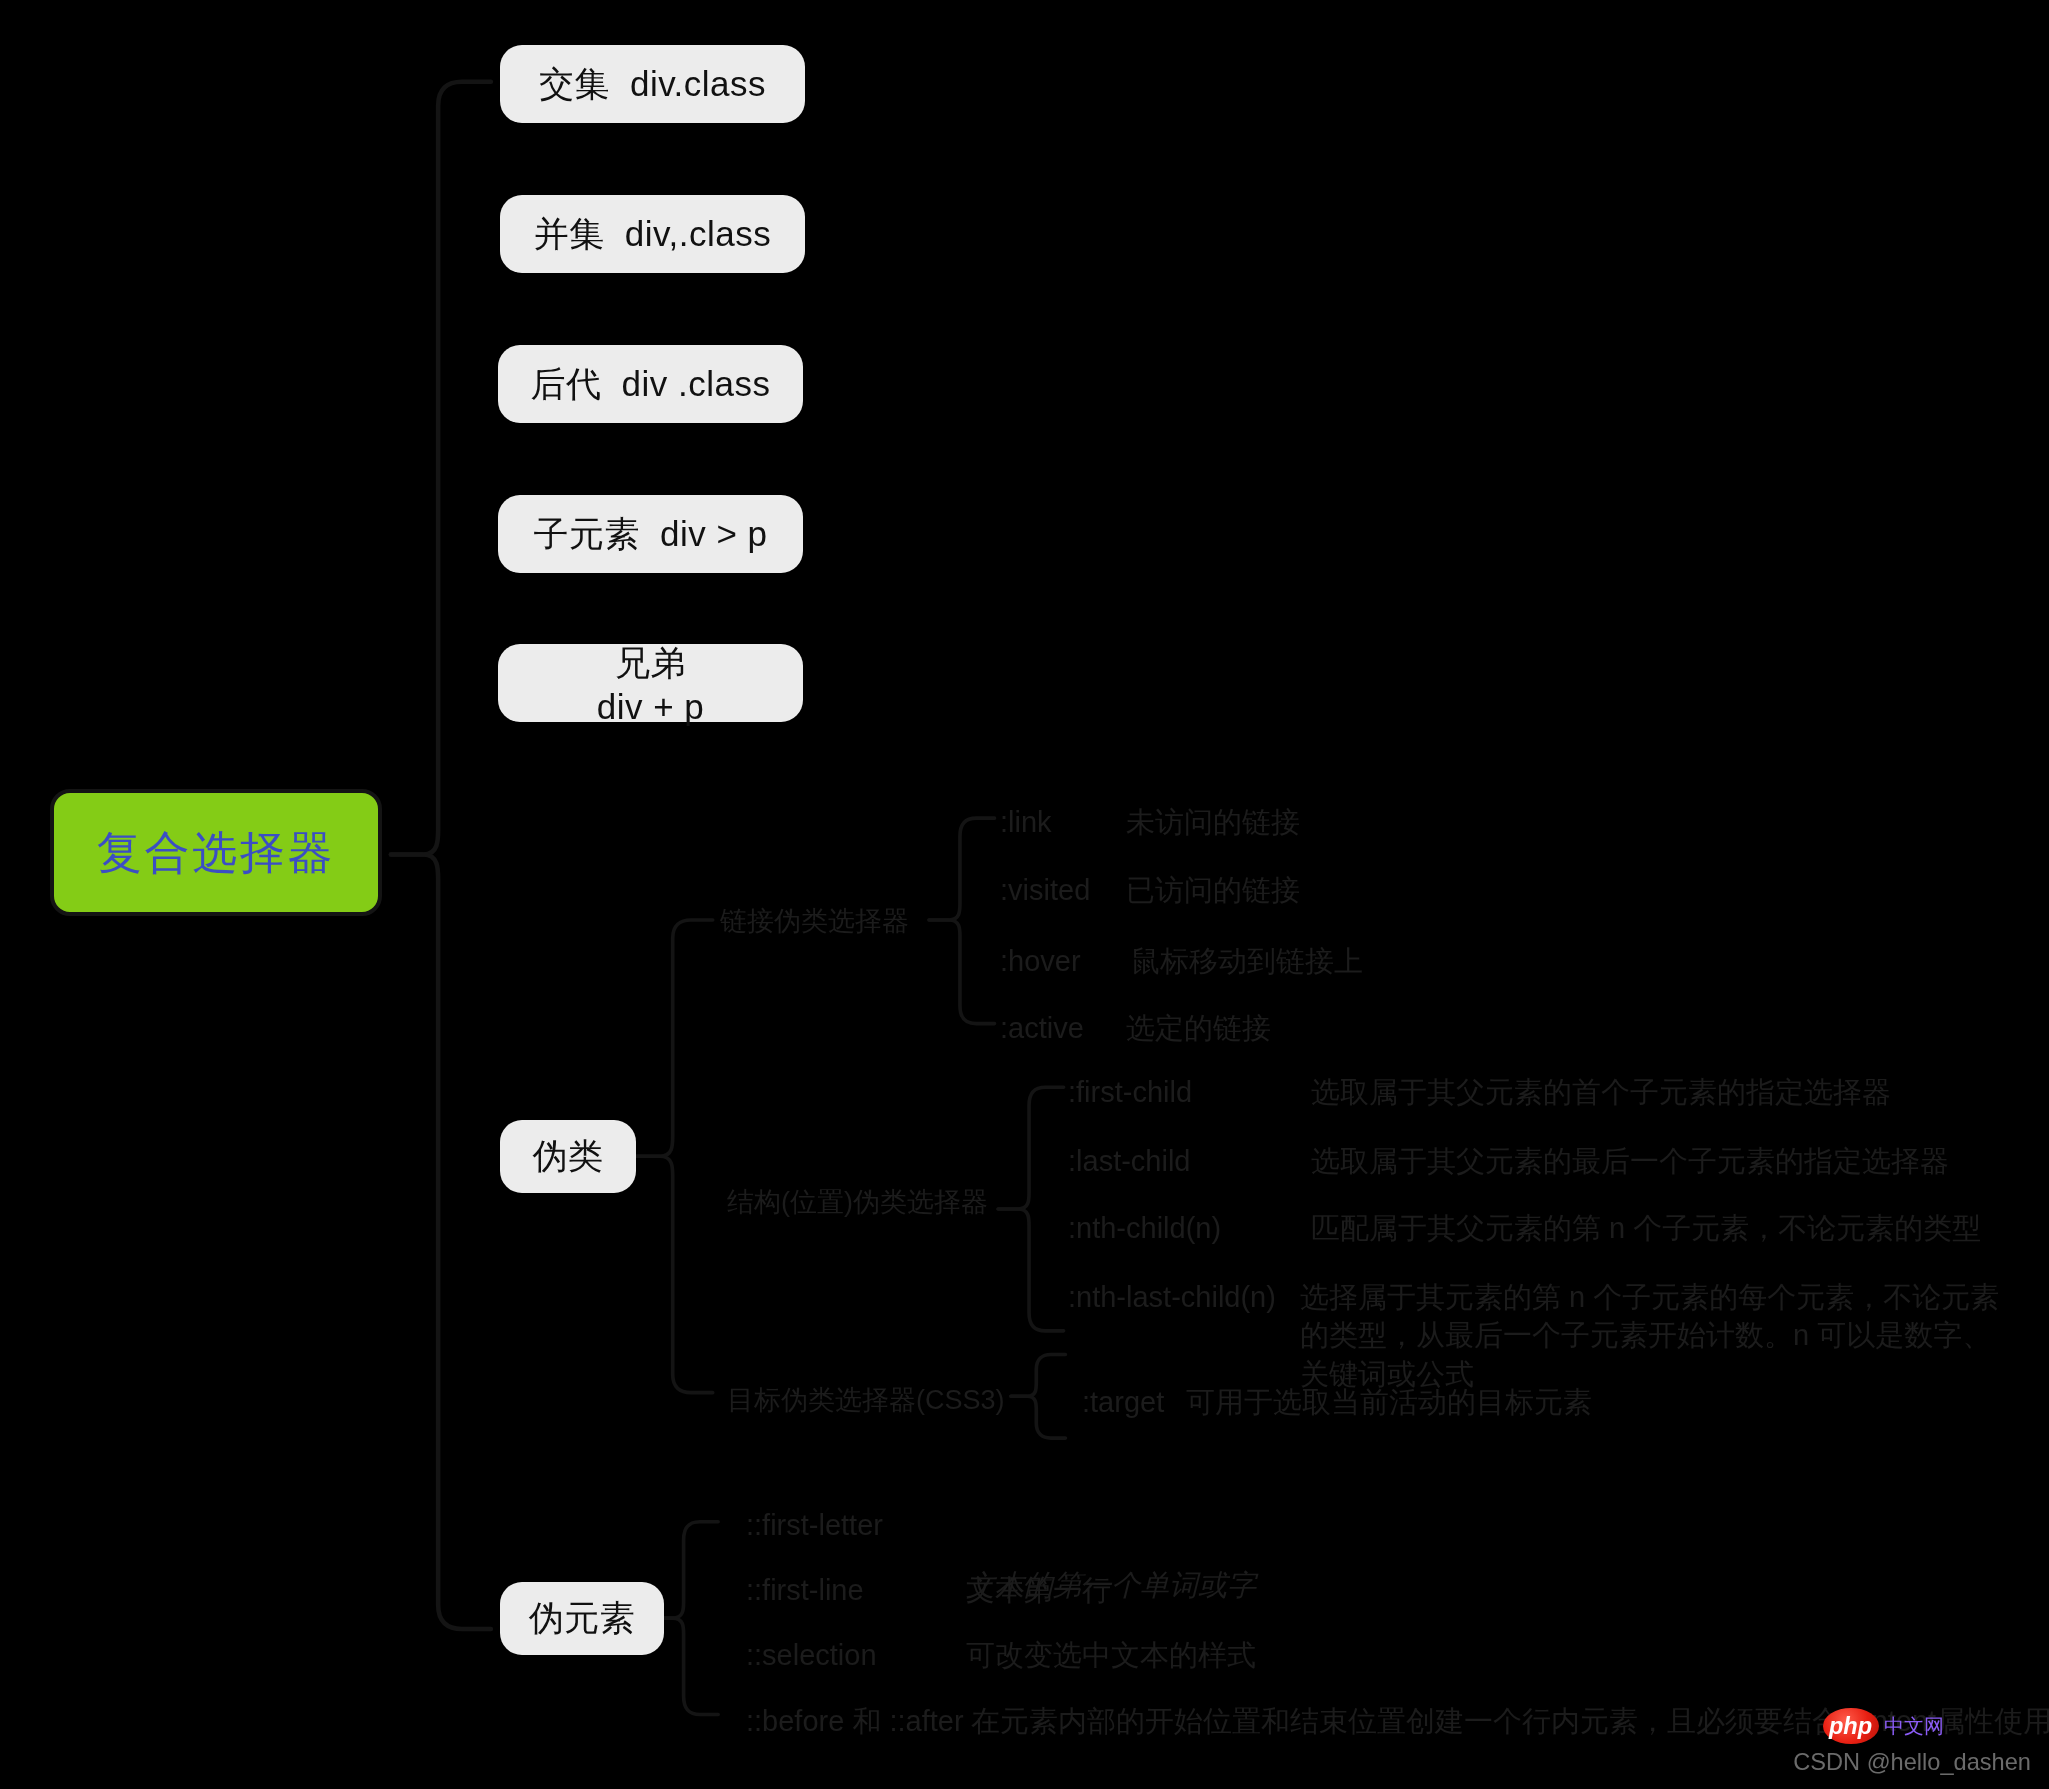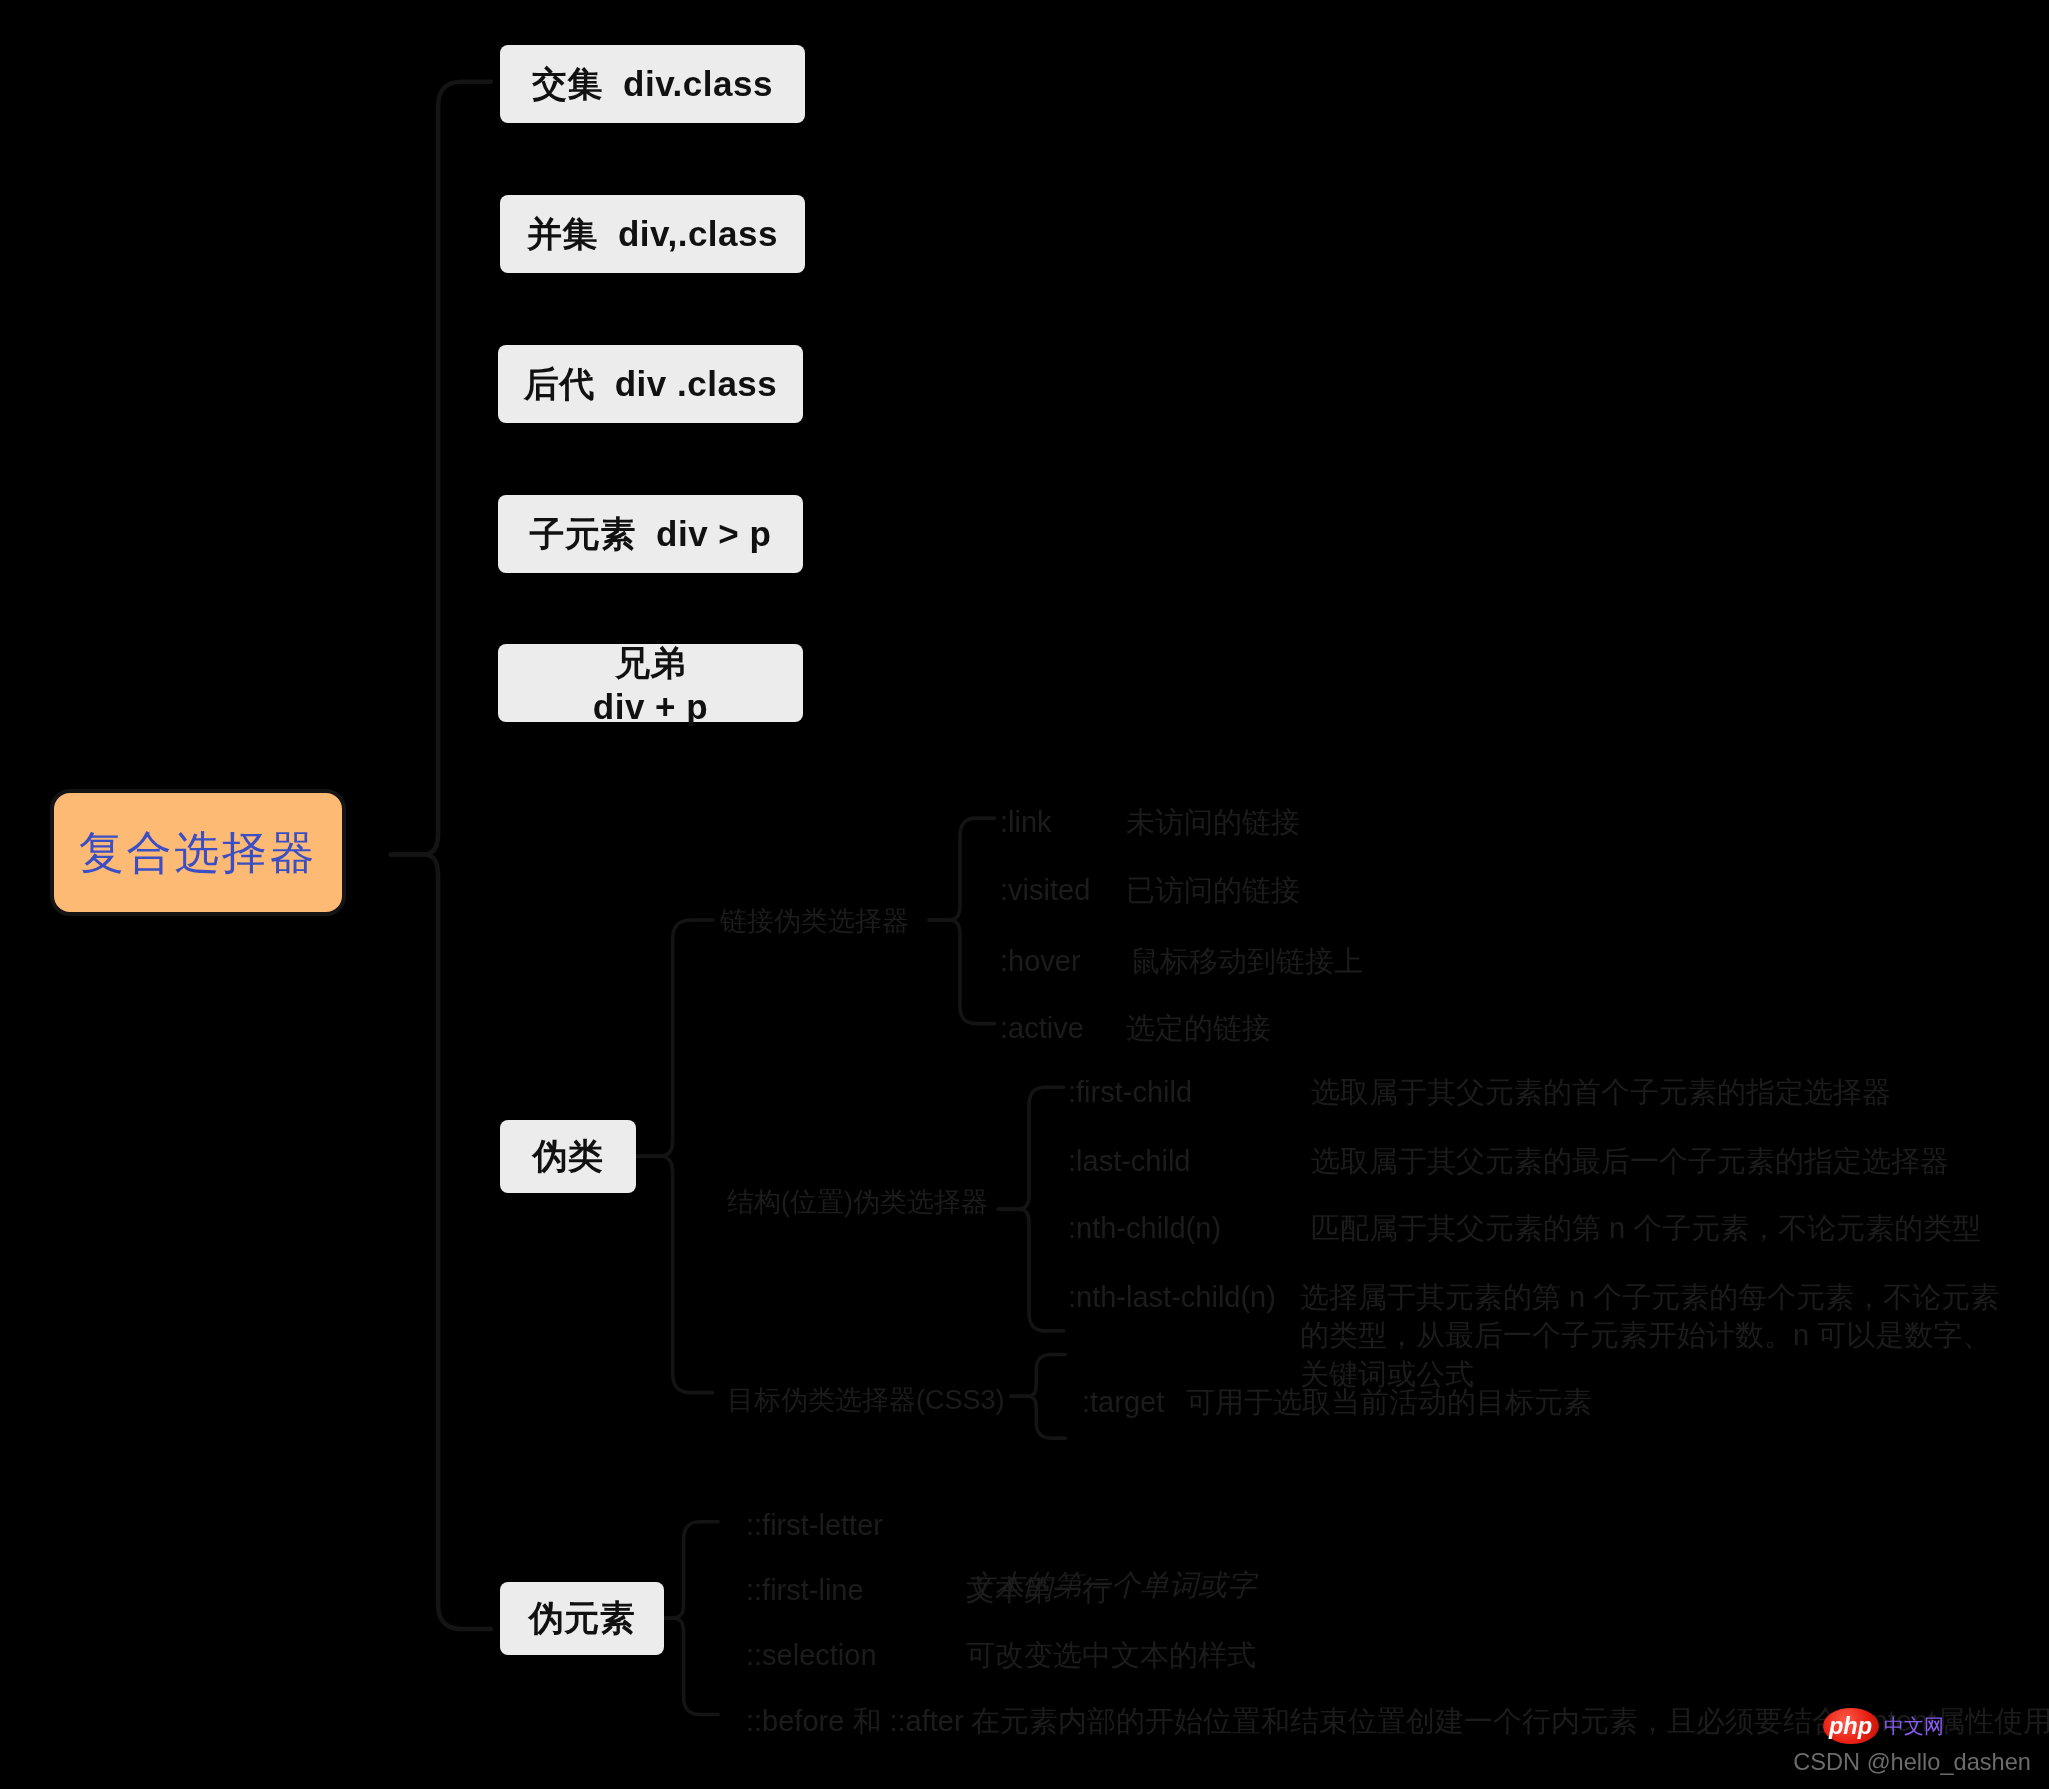--- a/index.html
+++ b/index.html
@@ -15,44 +15,43 @@
     width: 2049px;
     height: 1789px;
     background: #000000;
     overflow: hidden;
   }
   
   .chip {
     position: absolute;
     background: #ececec;
     color: #111111;
-    border-radius: 8px;
+    border-radius: 22px;
     display: flex;
     align-items: center;
     justify-content: center;
     white-space: nowrap;
     font-size: 35px;
     letter-spacing: 0.5px;
     box-sizing: border-box;
-    font-weight: bold;
   }
   .chip .zh { font-size: 35px; }
   .chip .gap { display: inline-block; width: 20px; }
   .chip .code { font-size: 35px; }
 
   
   .root-node {
     position: absolute;
     left: 50px;
     top: 789px;
-    width: 296px;
+    width: 332px;
     height: 127px;
     border: 4.5px solid #141414;
     border-radius: 20px;
-    background: #fdba74;
+    background: #84cc16;
     display: flex;
     align-items: center;
     justify-content: center;
     color: #3b4ec4;
     font-size: 45px;
     letter-spacing: 2.7px;
     box-sizing: border-box;
   }
 
   

